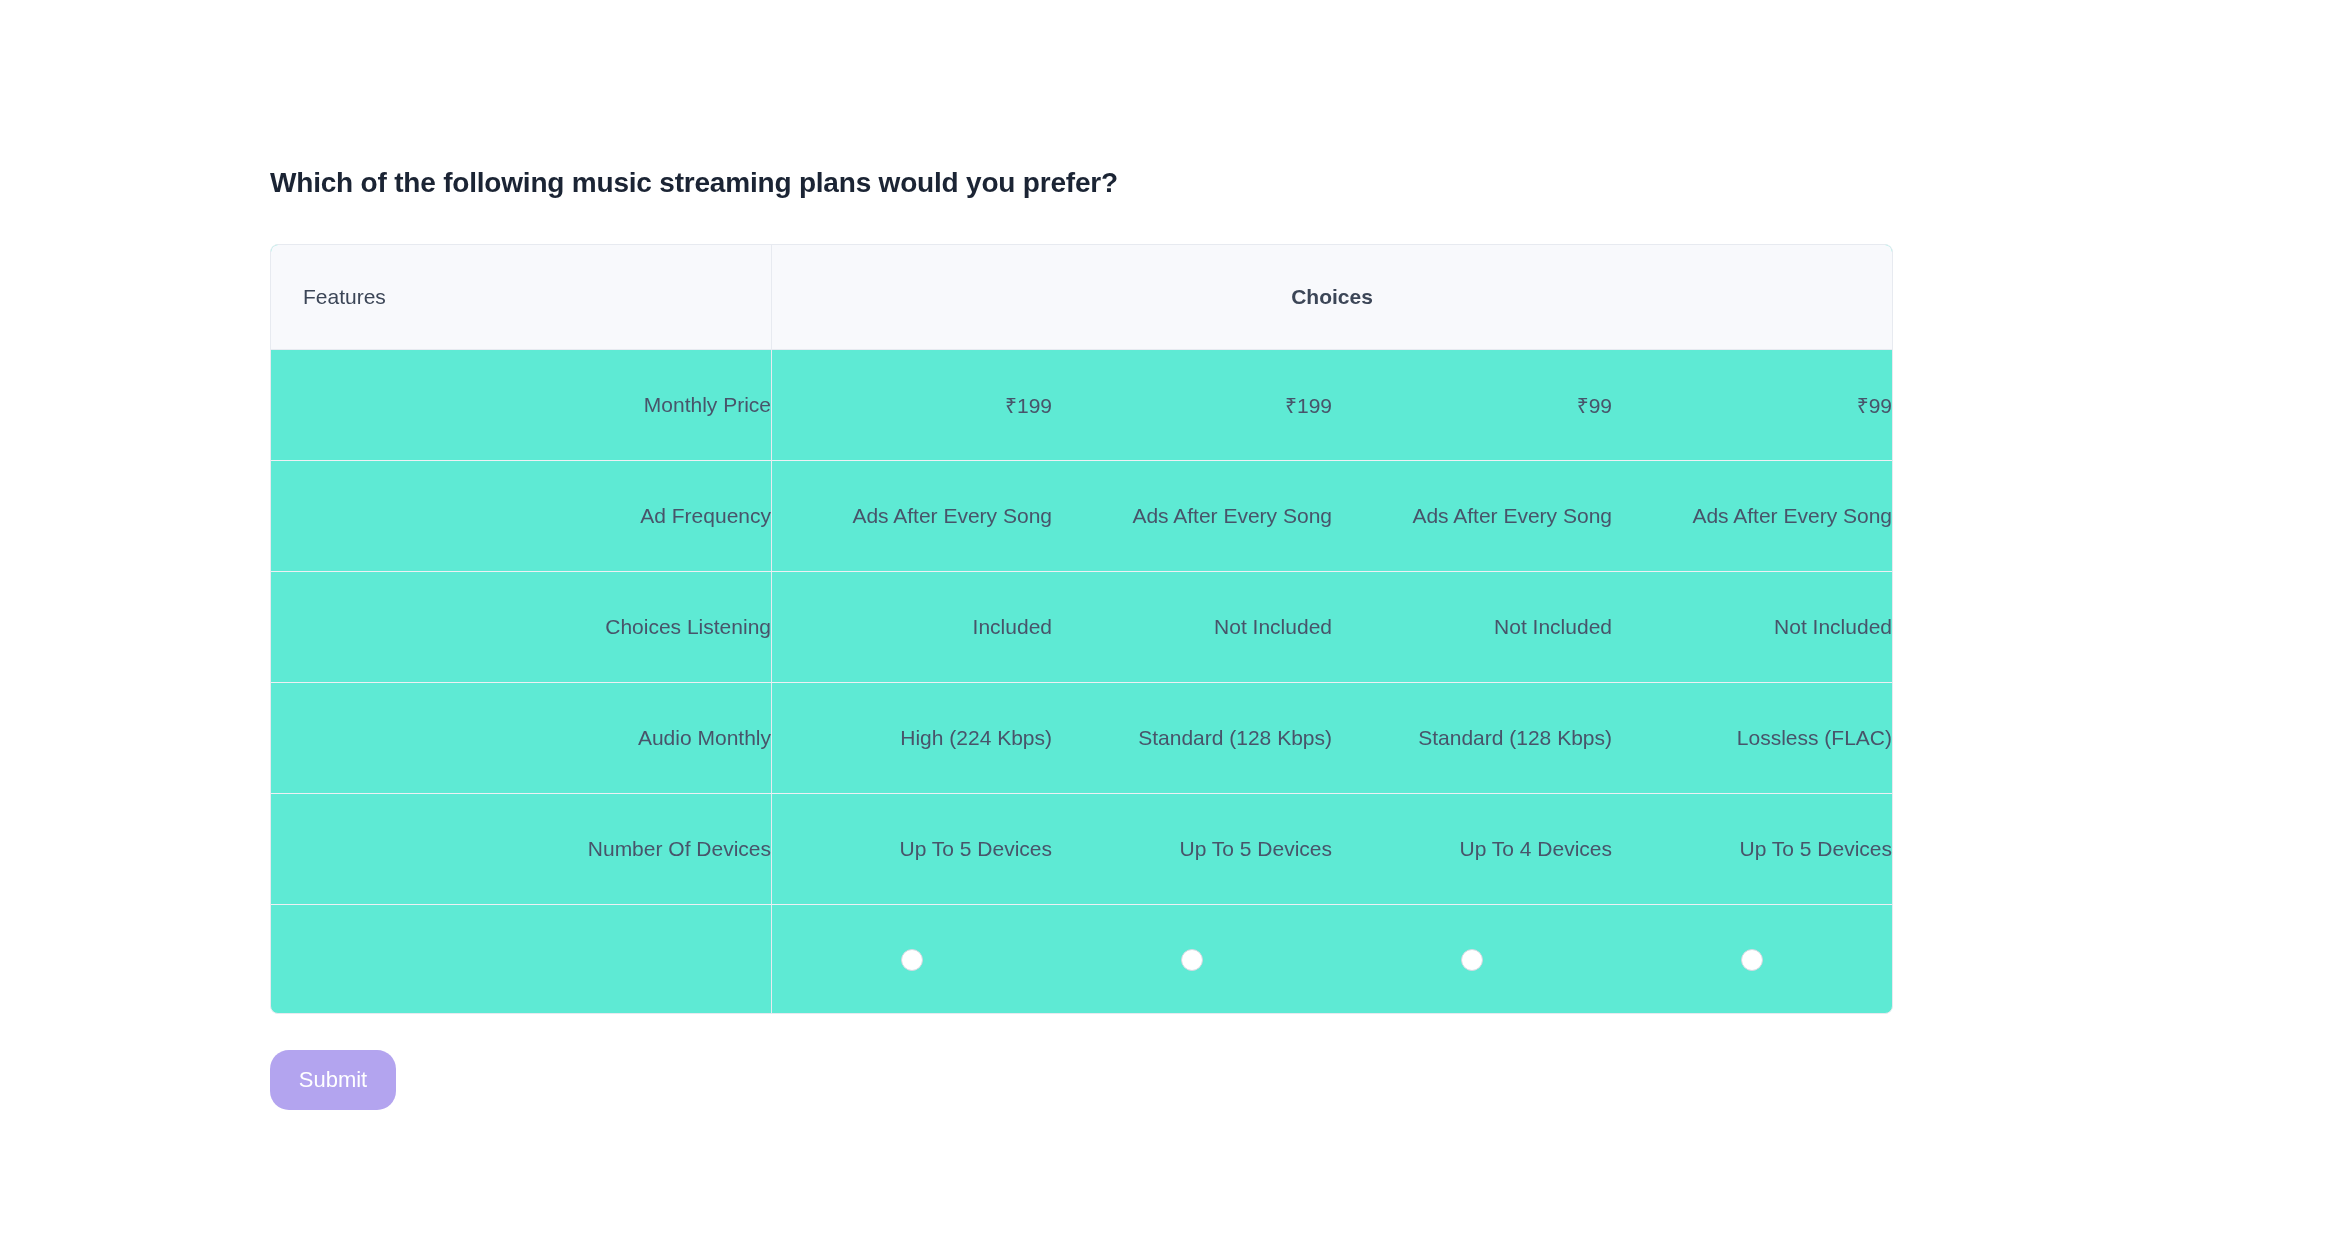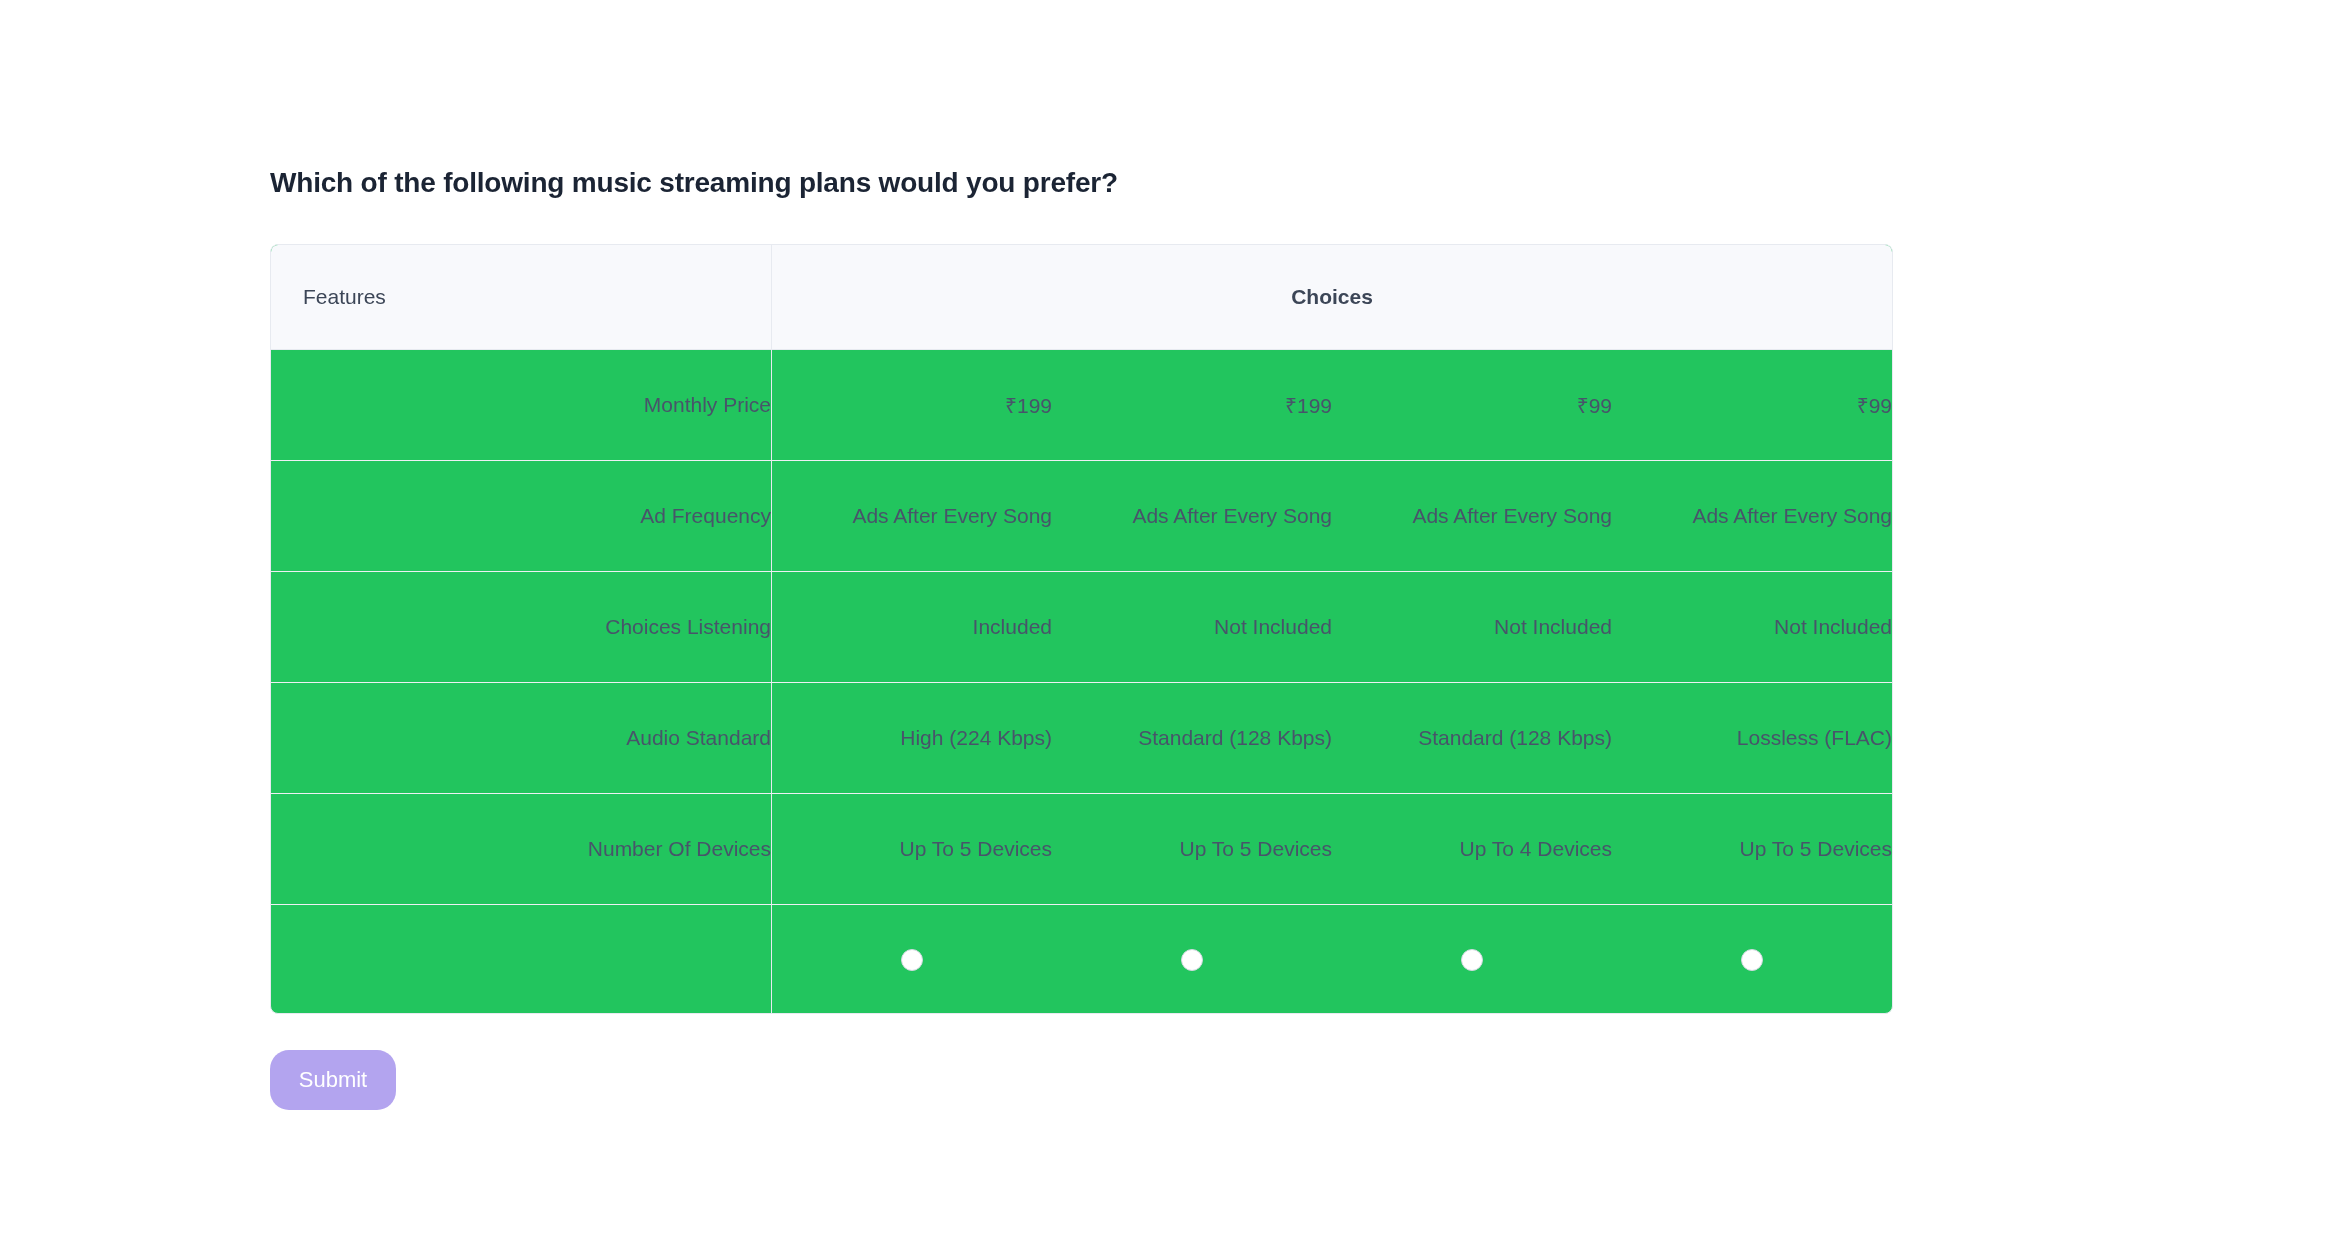--- a/index.html
+++ b/index.html
@@ -41,21 +41,21 @@
     width: 1622px;
   }
   table.matrix {
     width: 1622px;
     border-collapse: separate;
     border-spacing: 0;
     border: 1px solid #e7eaf0;
     border-radius: 8px;
     overflow: hidden;
     table-layout: fixed;
-    background: #22c55e;
+    background: #5eead4;
   }
   table.matrix col.features-col { width: 501px; }
   table.matrix col.choice-col { width: 280px; }
 
   thead th {
     background: #f8f9fc;
     height: 104px;
     padding: 0;
     font-weight: normal;
     font-size: 21px;
@@ -173,21 +173,21 @@
 
         <tr>
           <td class="feature-label">Choices Listening</td>
           <td class="choice-cell">Included</td>
           <td class="choice-cell">Not Included</td>
           <td class="choice-cell">Not Included</td>
           <td class="choice-cell">Not Included</td>
         </tr>
 
         <tr>
-          <td class="feature-label">Audio Standard</td>
+          <td class="feature-label">Audio Monthly</td>
           <td class="choice-cell">High (224 Kbps)</td>
           <td class="choice-cell">Standard (128 Kbps)</td>
           <td class="choice-cell">Standard (128 Kbps)</td>
           <td class="choice-cell">Lossless (FLAC)</td>
         </tr>
 
         <tr>
           <td class="feature-label">Number Of Devices</td>
           <td class="choice-cell">Up To 5 Devices</td>
           <td class="choice-cell">Up To 5 Devices</td>

